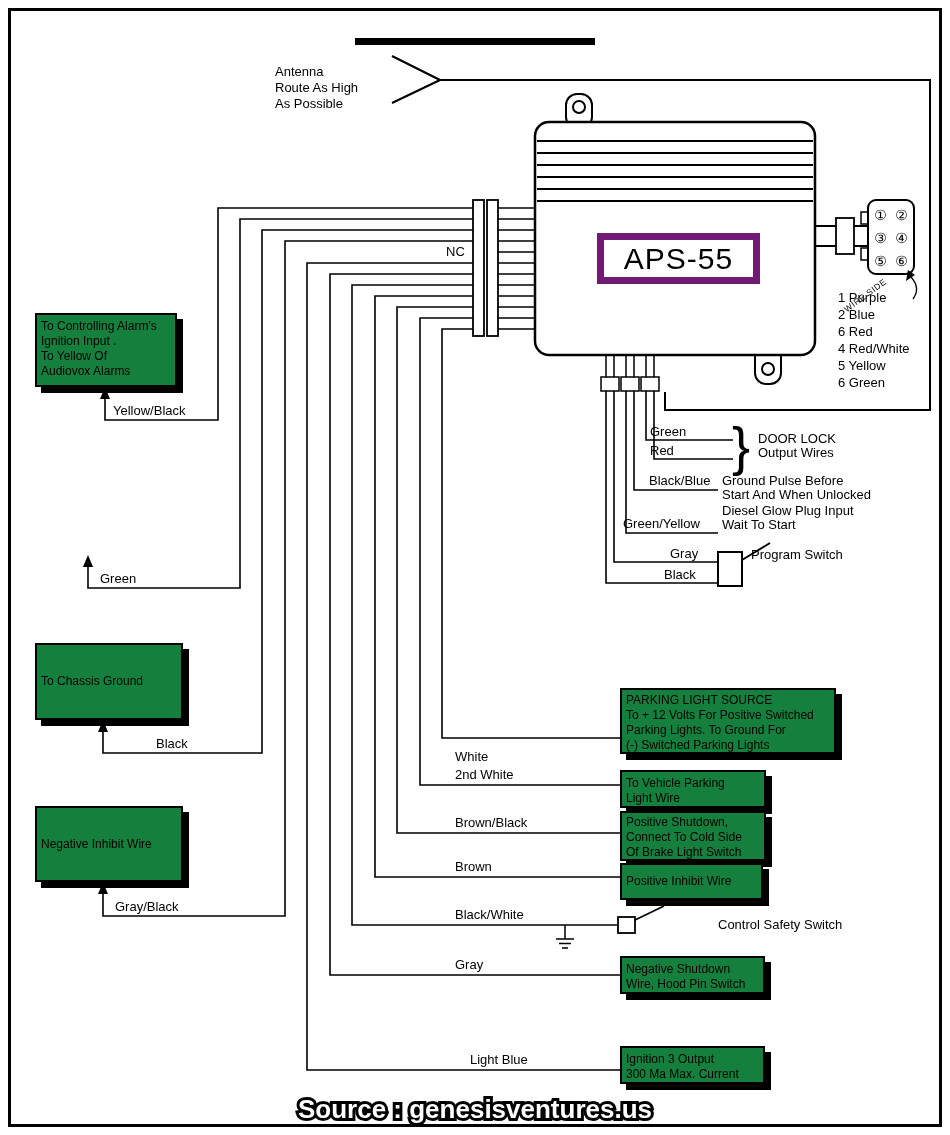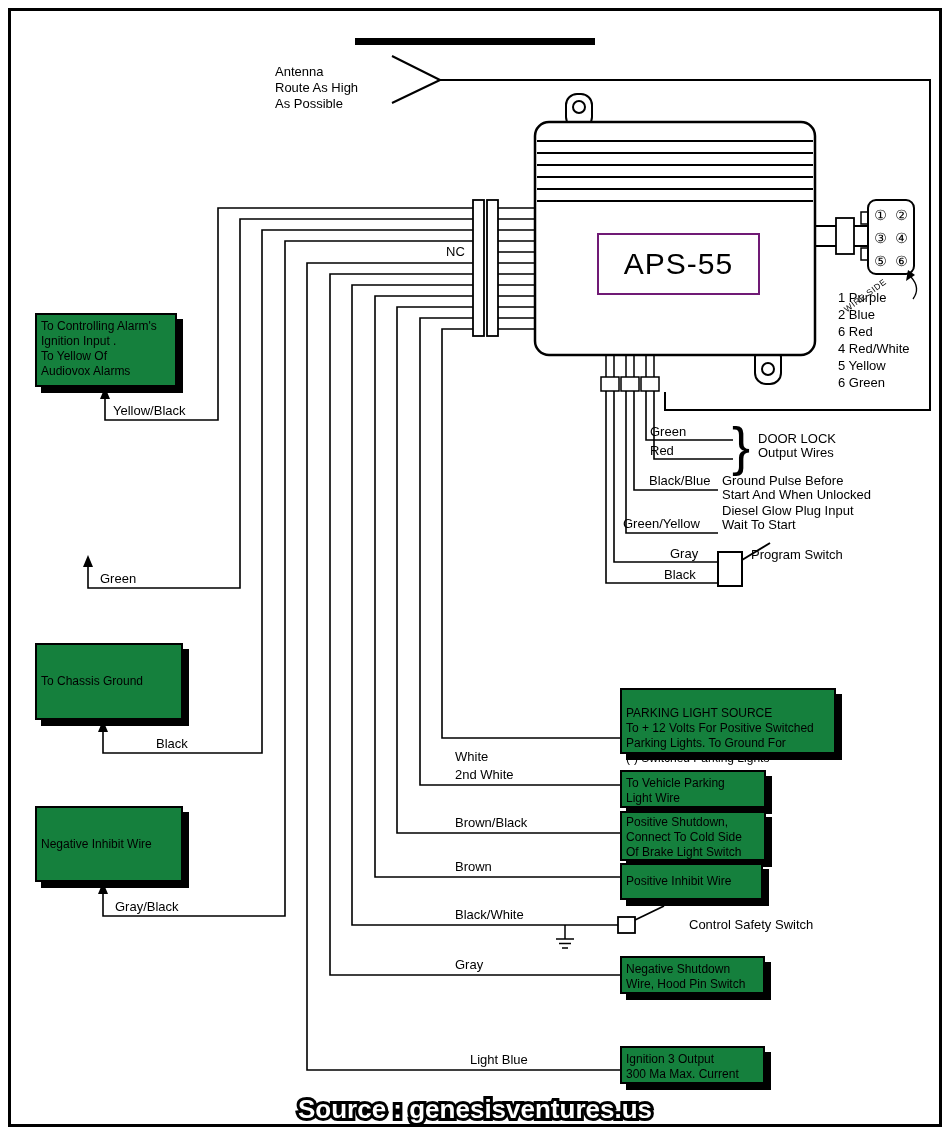--- a/index.html
+++ b/index.html
@@ -6,21 +6,21 @@
   html,body { background:#fff; }
   body { width:950px; height:1135px; position:relative; font-family:"Liberation Sans", sans-serif; color:#000; }
   .canvas { position:absolute; left:0; top:0; width:950px; height:1135px; background:#fff; overflow:hidden; }
   .frame { position:absolute; left:8px; top:8px; width:934px; height:1119px; border:3px solid #000; }
   .titlebar { position:absolute; left:355px; top:38px; width:240px; height:7px; background:#000; }
   svg.wires { position:absolute; left:0; top:0; }
   .lbl { position:absolute; font-size:13px; line-height:16px; white-space:nowrap; }
   .box { position:absolute; background:#15803d; border:2px solid #000; box-shadow:6px 6px 0 #000; font-size:12px; line-height:15px; padding:4px 4px; }
   .box div { white-space:nowrap; }
   .vcenter { display:flex; flex-direction:column; justify-content:center; }
-  .aps { position:absolute; left:597px; top:233px; width:163px; height:62px; border:2px solid #701a75; background:#fff;
+  .aps { position:absolute; left:597px; top:233px; width:163px; height:51px; border:7px solid #701a75; background:#fff;
          display:flex; align-items:center; justify-content:center; font-size:30px; letter-spacing:1px; }
   .plugpins { position:absolute; left:870px; top:203px; width:42px; height:70px; display:grid;
               grid-template-columns:1fr 1fr; align-items:center; justify-items:center; font-size:14px; }
   .wireside { position:absolute; left:845px; top:305px; font-size:8.5px; letter-spacing:0.6px;
               transform:rotate(-36deg); transform-origin:left center; white-space:nowrap; }
   .brace { position:absolute; left:732px; top:421px; font-size:54px; line-height:50px; font-weight:400; }
 </style>
 </head>
 <body>
 
@@ -161,23 +161,23 @@
   <div class="lbl" style="left:664px; top:567px;">Black</div>
   <div class="lbl" style="left:751px; top:547px;">Program Switch</div>
 
   <div class="lbl" style="left:455px; top:749px;">White</div>
   <div class="lbl" style="left:455px; top:767px;">2nd White</div>
   <div class="lbl" style="left:455px; top:815px;">Brown/Black</div>
   <div class="lbl" style="left:455px; top:859px;">Brown</div>
   <div class="lbl" style="left:455px; top:907px;">Black/White</div>
   <div class="lbl" style="left:455px; top:957px;">Gray</div>
   <div class="lbl" style="left:458px; top:1052px;margin-left:12px;">Light Blue</div>
-  <div class="lbl" style="left:689px; top:917px;">Control Safety Switch</div>
-
-  <div class="box" style="left:620px; top:688px; width:216px; height:66px; padding:16px 4px;">
+  <div class="lbl" style="left:718px; top:917px;">Control Safety Switch</div>
+
+  <div class="box" style="left:620px; top:688px; width:216px; height:66px; padding:3px 4px;">
     <div>PARKING LIGHT SOURCE</div>
     <div>To + 12 Volts For Positive Switched</div>
     <div>Parking Lights.  To Ground For</div>
     <div>(-) Switched Parking Lights</div>
   </div>
   <div class="box" style="left:620px; top:770px; width:146px; height:38px;">
     <div>To Vehicle Parking</div>
     <div>Light Wire</div>
   </div>
   <div class="box" style="left:620px; top:811px; width:146px; height:50px; padding:2px 4px;">

